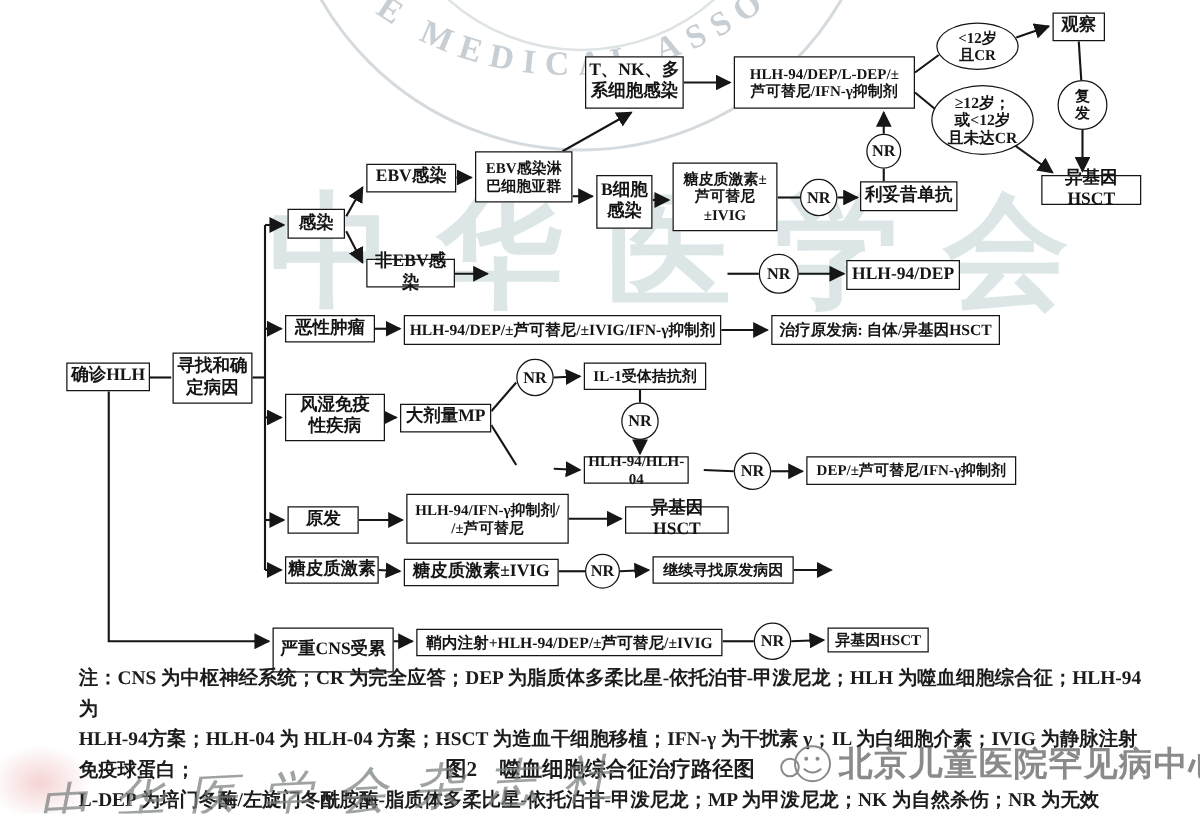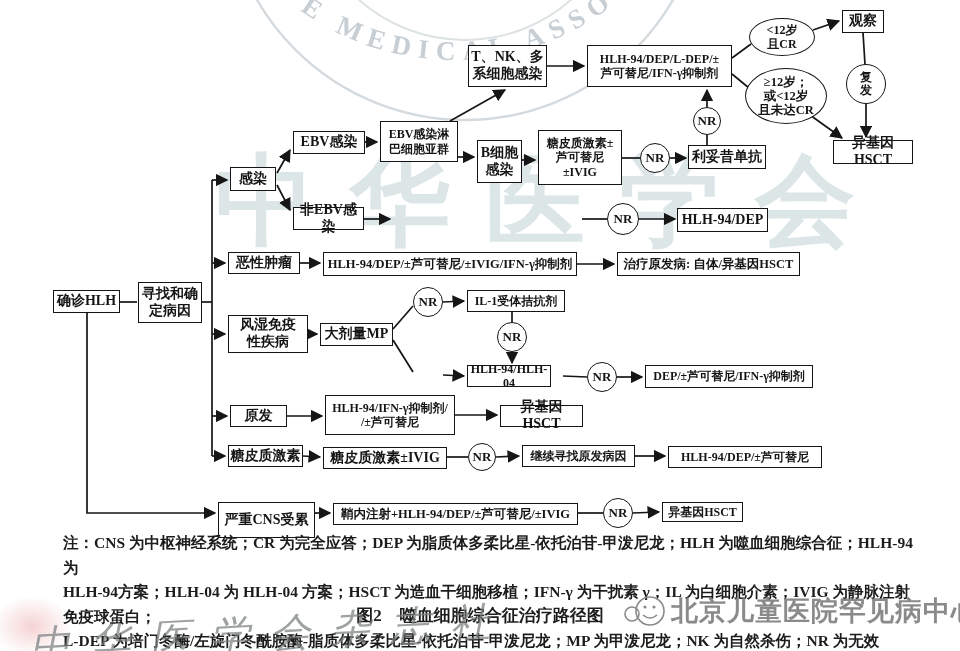--- a/index.html
+++ b/index.html
@@ -156,21 +156,20 @@
   <div class="node f13" style="left:467px;top:290px;width:98px;height:22px">IL-1受体拮抗剂</div>
   <div class="node f13" style="left:467px;top:365px;width:84px;height:22px">HLH-94/HLH-04</div>
   <div class="node f13" style="left:645px;top:365px;width:168px;height:23px">DEP/±芦可替尼/IFN-γ抑制剂</div>
   <div class="node f14" style="left:230px;top:405px;width:57px;height:22px">原发</div>
   <div class="node f13" style="left:325px;top:395px;width:130px;height:40px">HLH-94/IFN-γ抑制剂/
 /±芦可替尼</div>
   <div class="node f14" style="left:500px;top:405px;width:83px;height:22px">异基因HSCT</div>
   <div class="node f14" style="left:228px;top:445px;width:75px;height:22px">糖皮质激素</div>
   <div class="node f14" style="left:323px;top:447px;width:124px;height:22px">糖皮质激素±IVIG</div>
   <div class="node f13" style="left:522px;top:445px;width:113px;height:22px">继续寻找原发病因</div>
-  <div class="node f13" style="left:668px;top:446px;width:154px;height:22px">HLH-94/DEP/±芦可替尼</div>
   <div class="node f14" style="left:218px;top:502px;width:97px;height:36px">严重CNS受累</div>
   <div class="node f12" style="left:333px;top:503px;width:245px;height:22px">鞘内注射+HLH-94/DEP/±芦可替尼/±IVIG</div>
   <div class="node f13" style="left:662px;top:502px;width:81px;height:20px">异基因HSCT</div>
 
   <div class="nr" style="left:640px;top:143px;width:30px;height:30px">NR</div>
   <div class="nr" style="left:693px;top:107px;width:28px;height:28px">NR</div>
   <div class="nr" style="left:607px;top:203px;width:32px;height:32px">NR</div>
   <div class="nr" style="left:413px;top:287px;width:30px;height:30px">NR</div>
   <div class="nr" style="left:497px;top:322px;width:30px;height:30px">NR</div>
   <div class="nr" style="left:587px;top:362px;width:30px;height:30px">NR</div>

